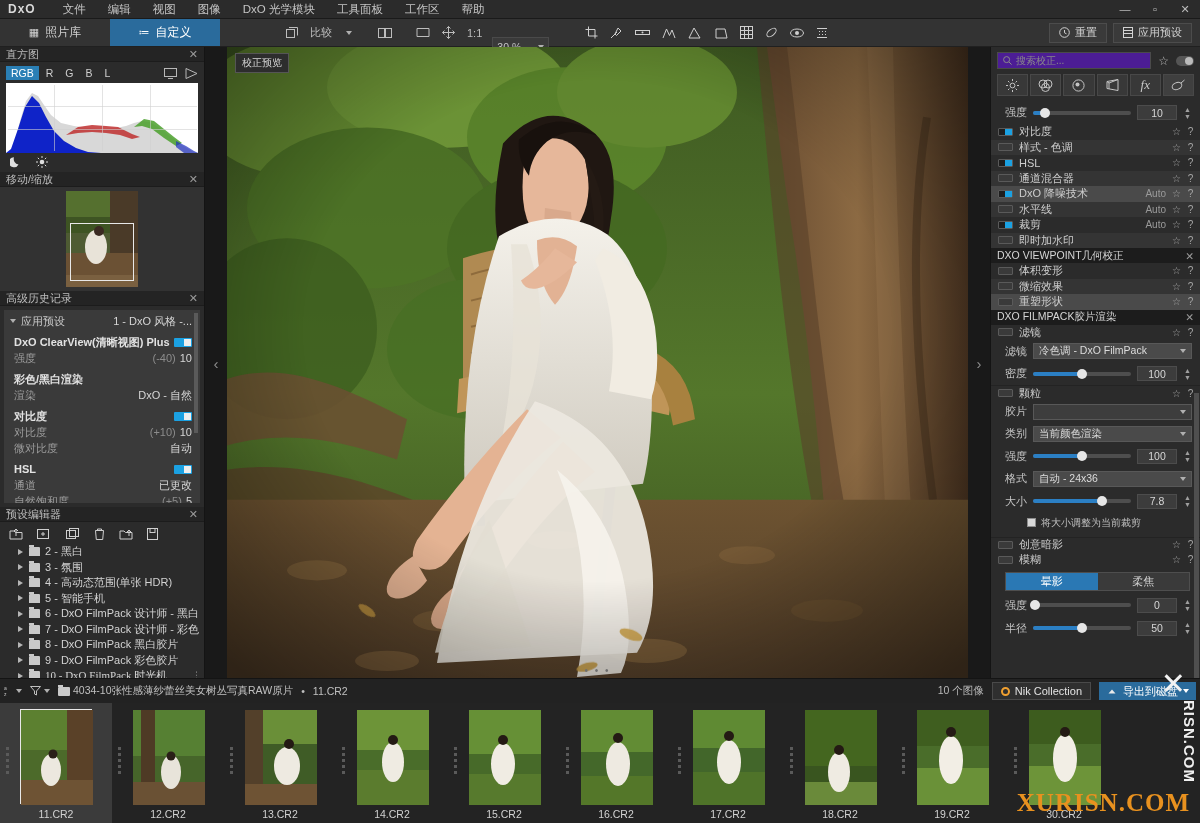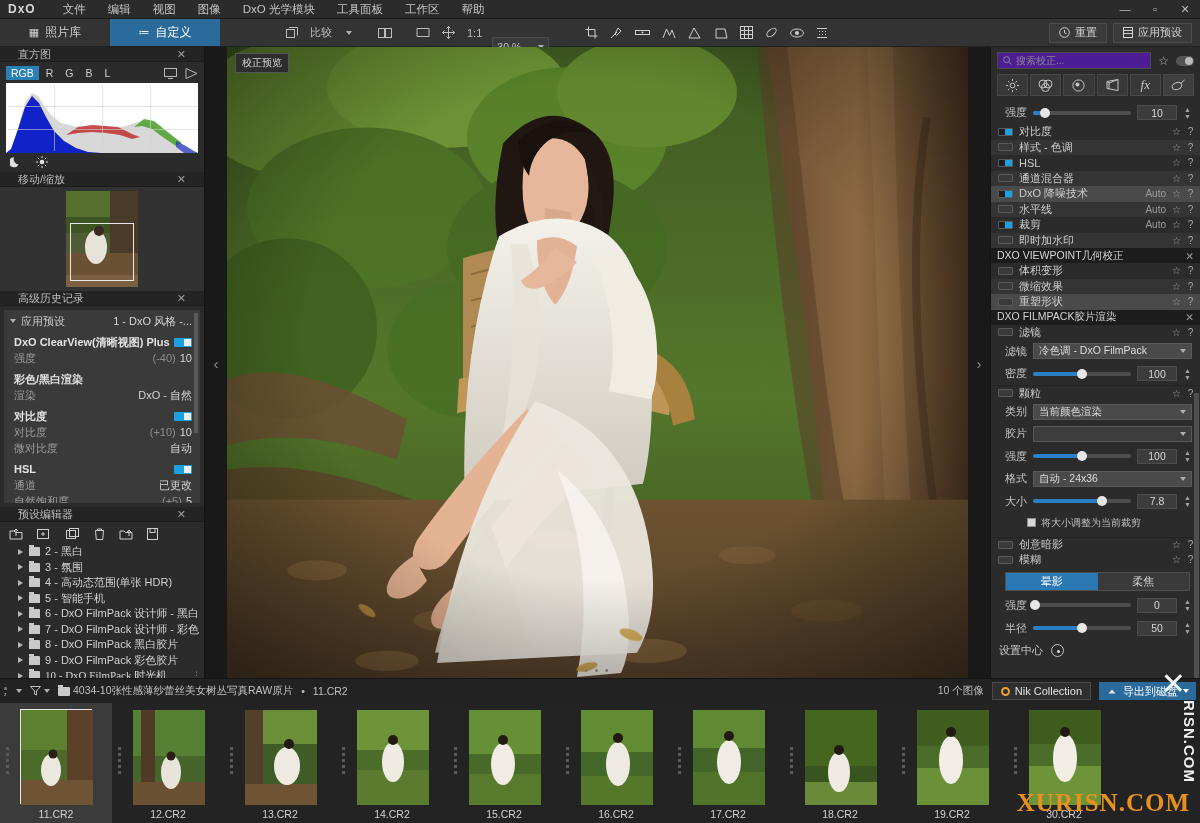--- a/index.html
+++ b/index.html
@@ -44,21 +44,21 @@
   
   .body-row { display:flex; height:631px; }
   .left { width:205px; background:#2b2b2b; border-right:1px solid #141414;
           display:flex; flex-direction:column; }
   .center { flex:1; background:#191919; position:relative; }
   .right { width:210px; background:#2b2b2b; border-left:1px solid #141414;
            display:flex; flex-direction:column; }
 
   
   .phead { height:15px; background:#242424; display:flex; align-items:center;
-           padding:0 18px; font-size:11px; color:#bdbdbd; border-bottom:1px solid #1c1c1c;}
+           padding:0 6px; font-size:11px; color:#bdbdbd; border-bottom:1px solid #1c1c1c;}
   .phead .x { margin-left:auto; color:#9a9a9a; font-size:11px; cursor:pointer; }
 
   
   .histo-wrap { background:#2b2b2b; padding:4px 6px 2px 6px; }
   .chans { display:flex; align-items:center; gap:2px; margin-bottom:3px; }
   .chans .c { padding:1px 5px; font-size:10.5px; color:#cfcfcf; cursor:pointer;}
   .chans .c.on { background:#2a7fb5; color:#fff; }
   .chans .sp { margin-left:auto; display:flex; gap:8px; color:#b8b8b8; }
   .histobox { height:70px; background:#ffffff; position:relative; overflow:hidden; }
   .histo-foot { display:flex; gap:14px; padding:3px 4px 2px 4px; color:#cfcfcf; font-size:11px;}
@@ -891,30 +891,30 @@
 
         <div class="toolline" style="border-top:1px solid #232323;">
           <span class="sw"></span>
           <span>颗粒</span>
           <span class="sp-right">
               <span class="star">☆</span>
               <span class="qm">?</span>
             </span>
         </div>
         <div class="selrow">
+          <span class="slbl">胶片</span>
+          <div class="select" style="background:#3d3d3d;">
+            <span></span>
+            <span class="caret"></span>
+          </div>
+        </div>
+        <div class="selrow">
           <span class="slbl">类别</span>
           <div class="select">
             <span>当前颜色渲染</span>
-            <span class="caret"></span>
-          </div>
-        </div>
-        <div class="selrow">
-          <span class="slbl">胶片</span>
-          <div class="select" style="background:#3d3d3d;">
-            <span></span>
             <span class="caret"></span>
           </div>
         </div>
         <div class="sliderrow">
           <span class="slbl">强度</span>
           <div class="track">
               <div class="fill" style="width:50%"></div>
               <div class="knob" style="left:50%"></div>
             </div>
           <div class="numbox">100</div>
@@ -971,24 +971,20 @@
           <span class="spin">▲<br>▼</span>
         </div>
         <div class="sliderrow">
           <span class="slbl">半径</span>
           <div class="track">
               <div class="fill" style="width:50%"></div>
               <div class="knob" style="left:50%"></div>
             </div>
           <div class="numbox">50</div>
           <span class="spin">▲<br>▼</span>
-        </div>
-        <div class="centerrow">
-          <span>设置中心</span>
-          <span class="crosstgt"></span>
         </div>
 
         <div class="rs-bar" style="top:292px;height:300px;"></div>
       </div>
     </div>
   </div>
 
   <div class="statusbar">
     <span class="sb-item">
       <svg width="9" height="12" viewBox="0 0 9 12">

